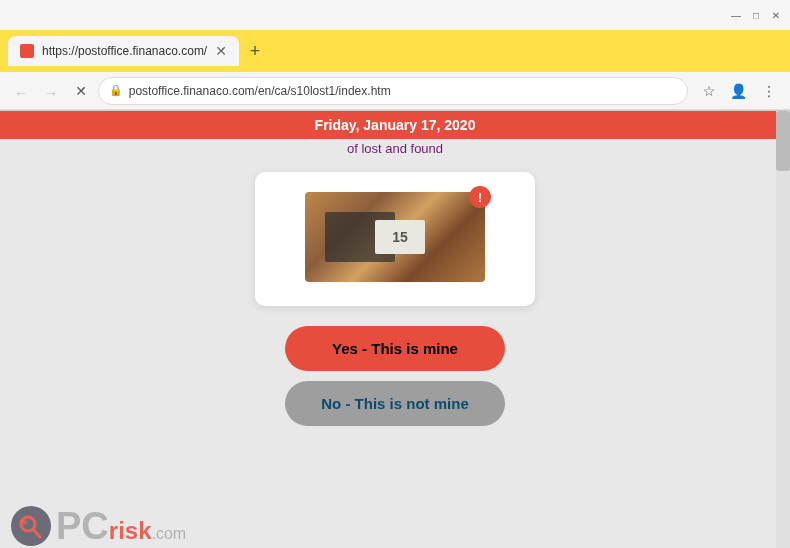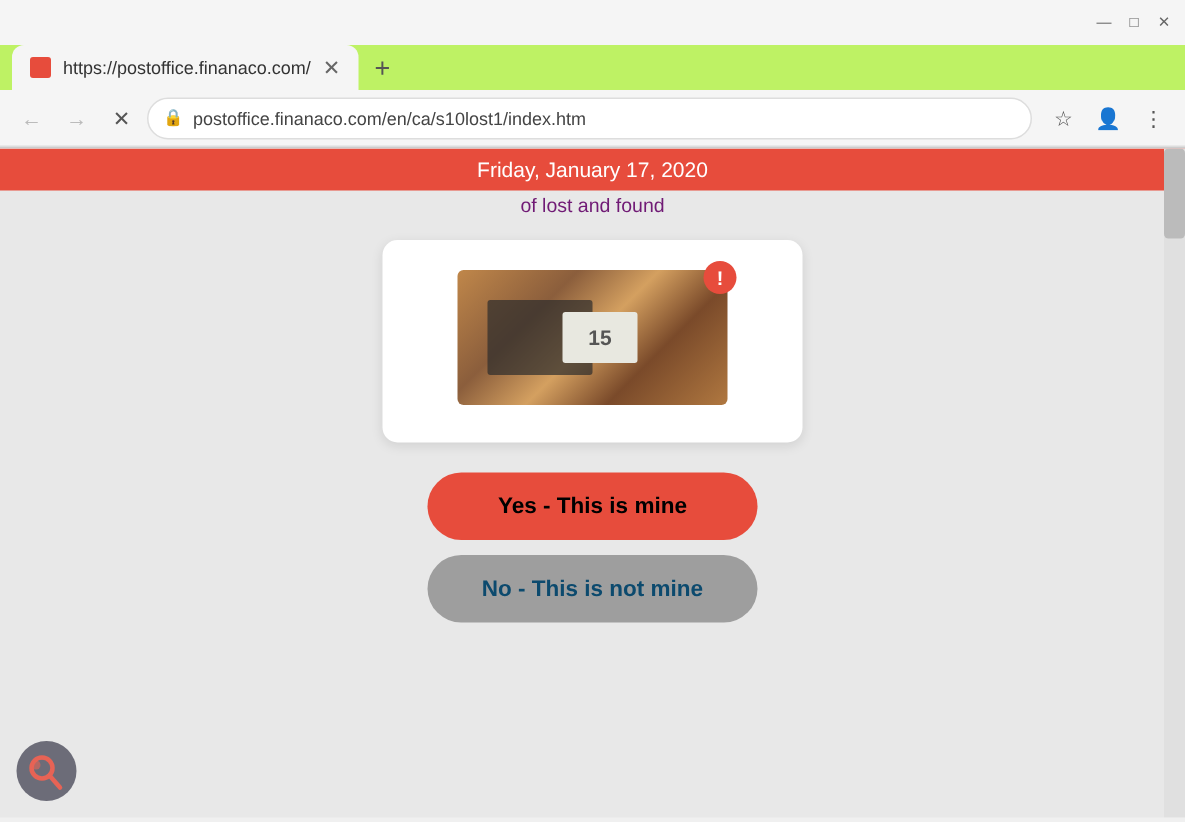--- a/index.html
+++ b/index.html
@@ -20,23 +20,23 @@
     .title-bar {
       display: flex;
       align-items: center;
       height: 30px;
       padding: 0 8px;
       background: #f5f5f5;
     }
     .tab-bar {
       display: flex;
       align-items: center;
-      height: 30px;
+      height: 42px;
       padding: 0 8px;
-      background: #bef264;
+      background: #fde047;
     }
     .tab {
       display: flex;
       align-items: center;
       background: #f5f5f5;
       border-radius: 8px 8px 0 0;
       padding: 6px 12px;
       font-size: 12px;
       color: #333;
       height: 30px;
@@ -148,21 +148,21 @@
       position: relative;
     }
 
     .date-banner {
       width: 100%;
       background: #e74c3c;
       color: white;
       text-align: center;
       padding: 6px 0;
       font-size: 14px;
-      font-weight: normal;
+      font-weight: bold;
     }
 
     .page-title {
       color: #e74c3c;
       font-size: 28px;
       font-weight: bold;
       text-align: center;
       margin-top: 18px;
     }
     .page-subtitle {
@@ -380,18 +380,21 @@
   <button class="btn-no">No - This is not mine</button>
 
   <div class="watermark">
 
     <svg class="watermark-logo" viewBox="0 0 42 42">
       <circle cx="21" cy="21" r="20" fill="#1a1a2e" opacity="0.7"></circle>
       <circle cx="18" cy="19" r="7" fill="none" stroke="#e74c3c" stroke-width="3"></circle>
       <line x1="23" y1="24" x2="30" y2="32" stroke="#e74c3c" stroke-width="3" stroke-linecap="round"></line>
       <circle cx="14" cy="17" r="3" fill="#e74c3c" opacity="0.6"></circle>
     </svg>
+    <div style="line-height:1">
+      <span class="watermark-text">PC</span><span class="watermark-risk">risk</span><span class="watermark-com">.com</span>
+    </div>
   </div>
 
   <div class="scrollbar">
     <div class="scrollbar-thumb"></div>
   </div>
 </div>
 
 </body></html>

